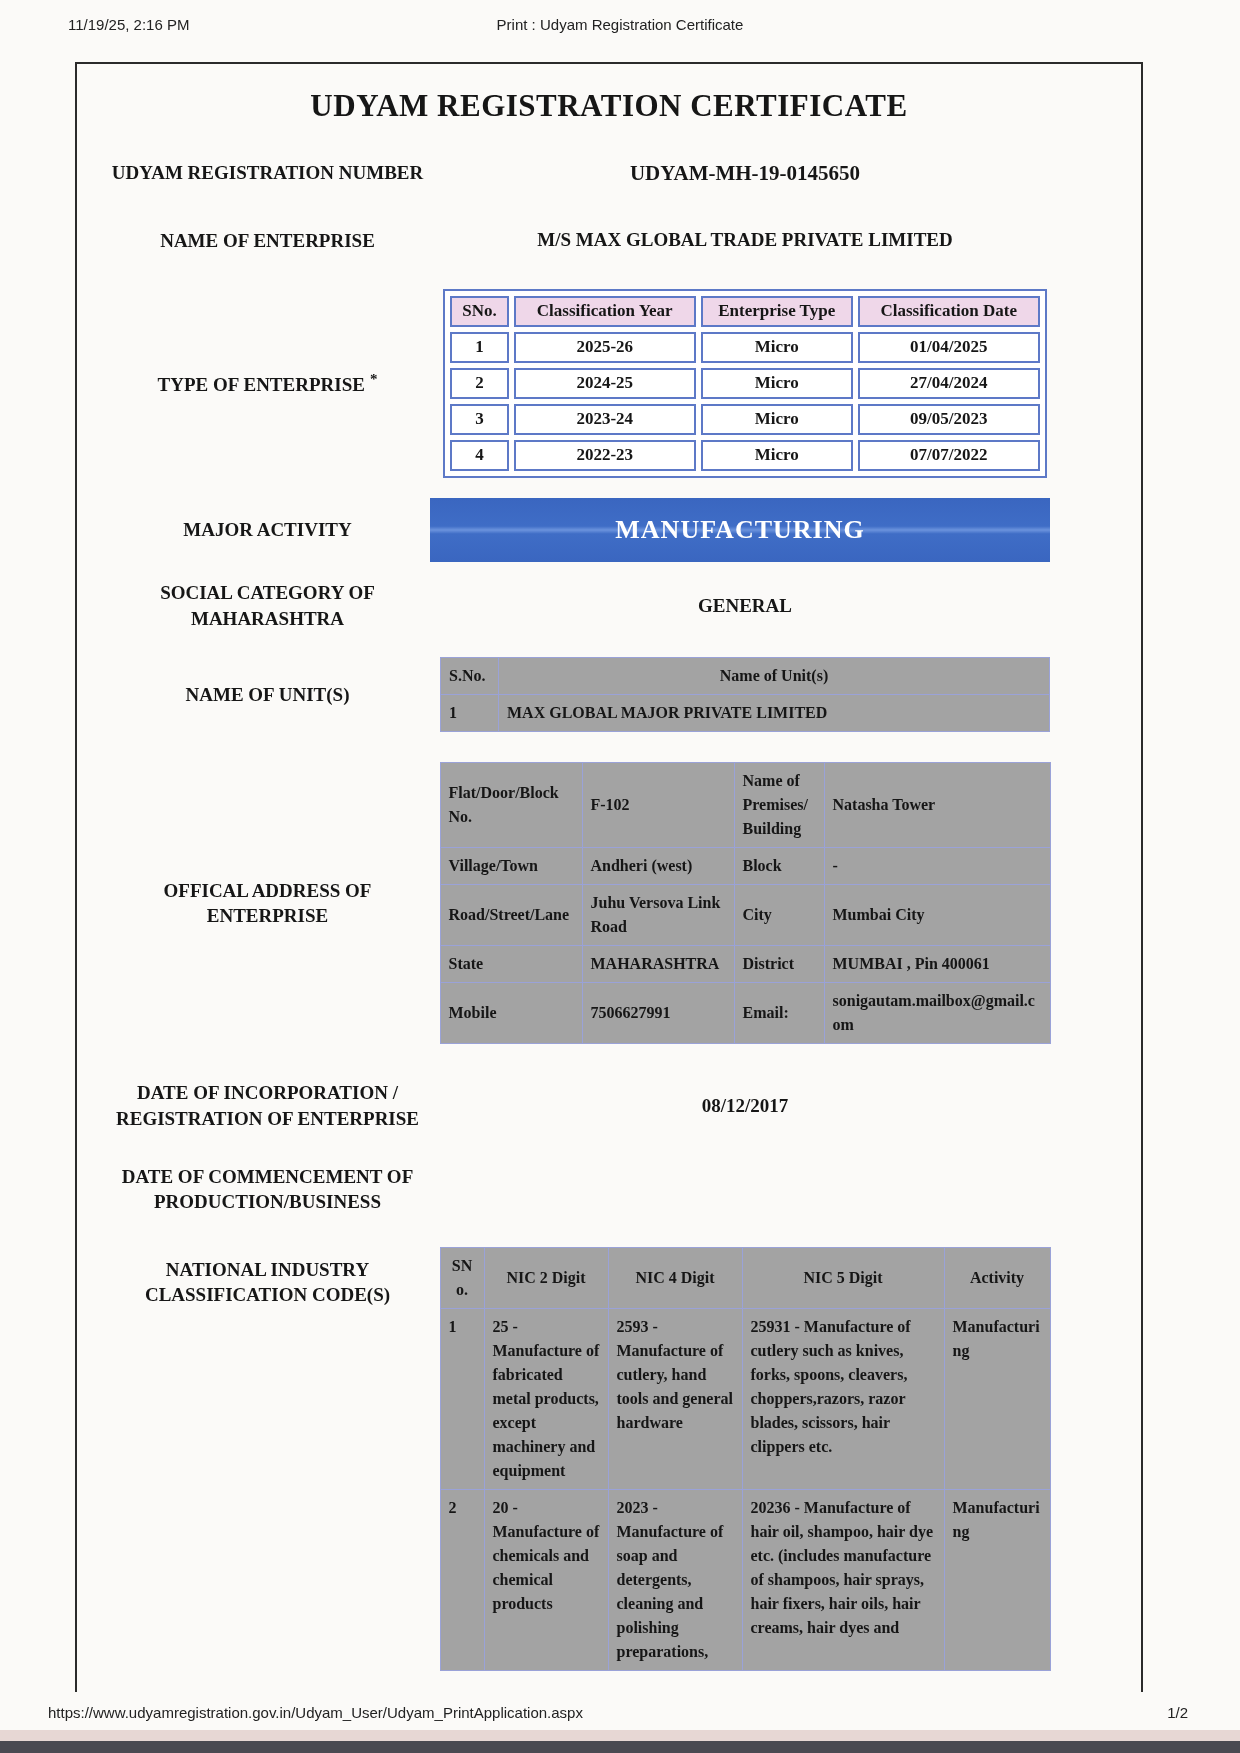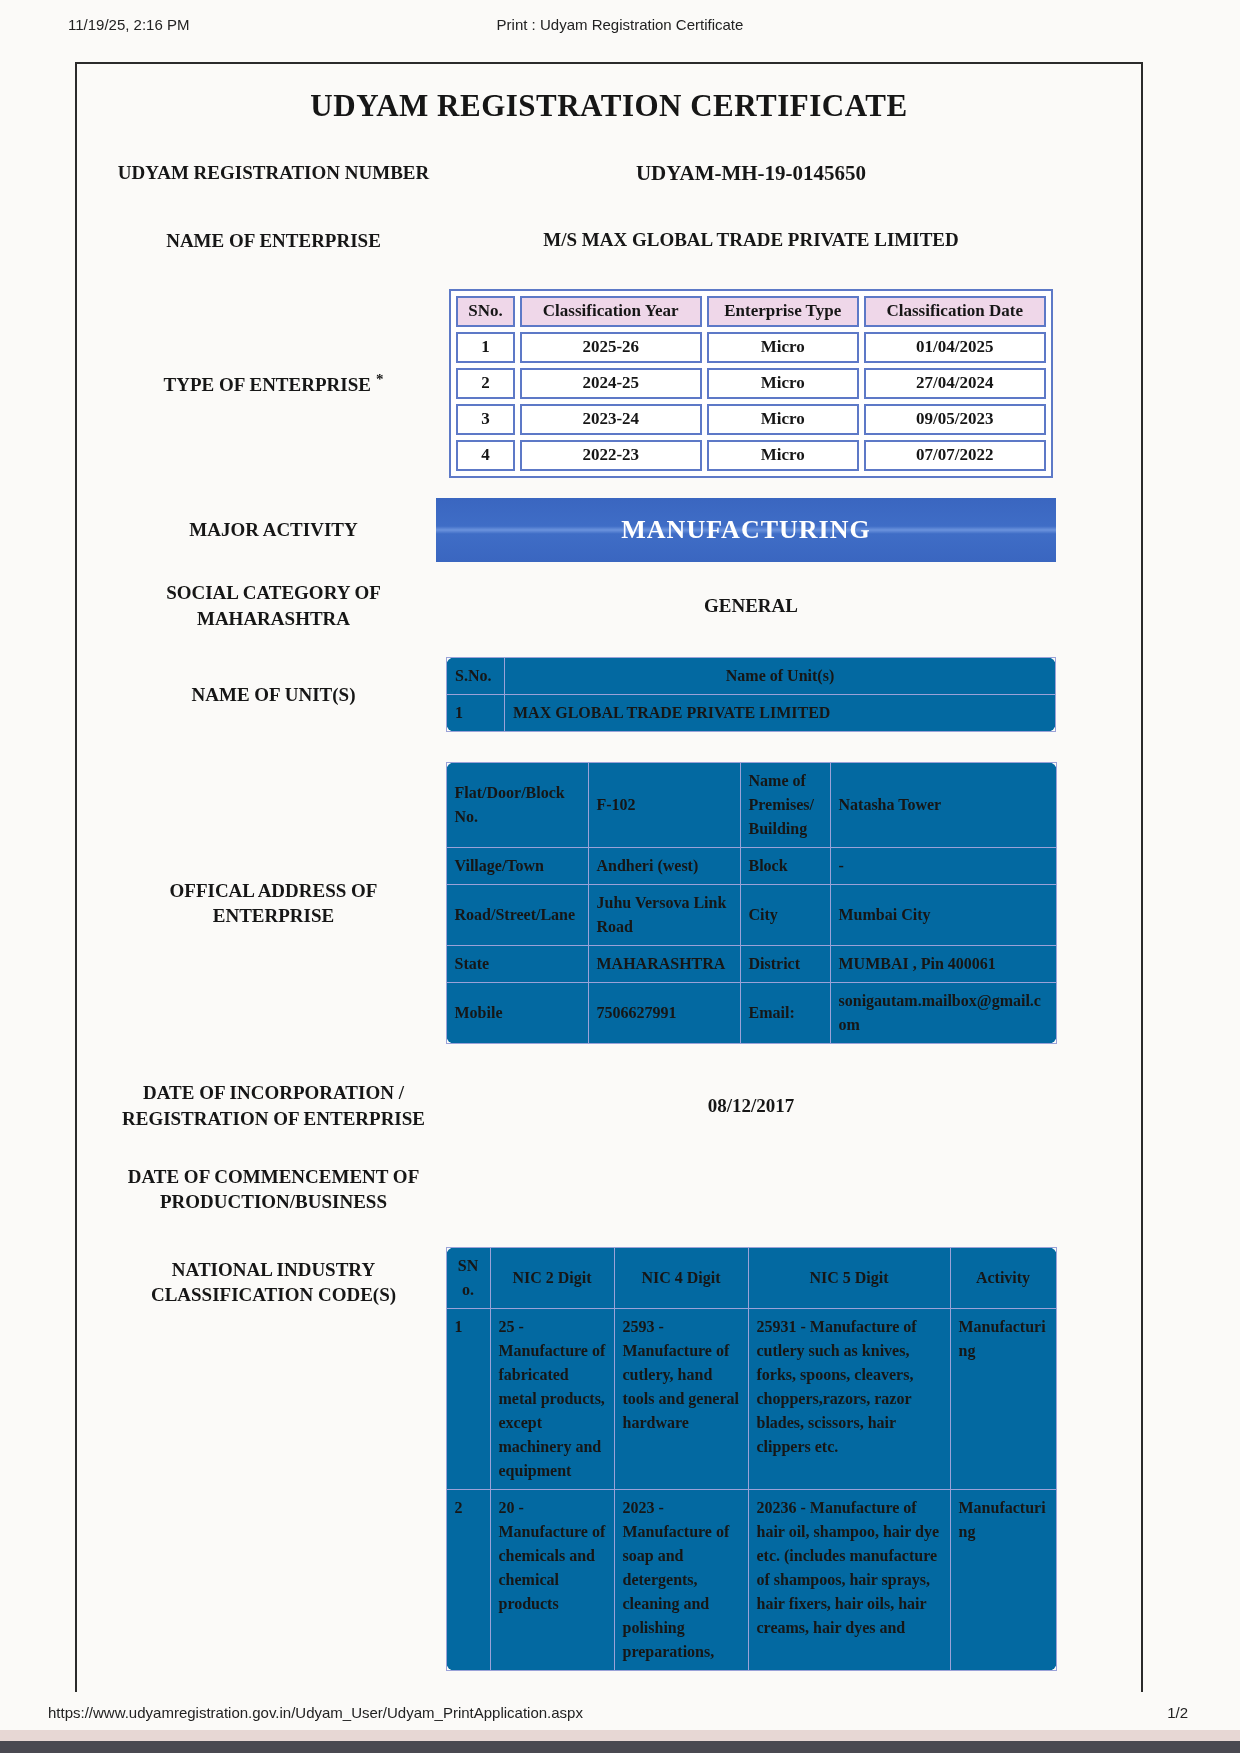--- a/index.html
+++ b/index.html
@@ -20,21 +20,21 @@
     font-family:"Liberation Sans", sans-serif; font-size:15px; color:#222;text-decoration:underline; }
   .print-footer .url { position:absolute; left:48px; top:0; }
   .print-footer .pageno { position:absolute; right:52px; top:0; }
   .scan-band-light { position:absolute; left:0; bottom:12px; width:100%; height:11px; background:#e7d7d4; }
   .scan-band-dark  { position:absolute; left:0; bottom:0;  width:100%; height:12px; background:#4a4951; }
 
   
   .cert-box {
     position:absolute; top:62px; left:75px; width:1068px; height:1630px;
     border:2px solid #2b2b2b; border-bottom:none;
-    padding:0 24px; background:transparent;
+    padding:0 18px; background:transparent;
   }
   .cert-title { margin-top:24px; text-align:center; font-size:31px; font-weight:700; letter-spacing:.5px; }
 
   .row { display:flex; align-items:center; }
   .label-col { width:345px; text-align:center; font-size:19px; font-weight:700; line-height:1.35; padding:0 12px; }
   .value-col { width:610px; display:flex; justify-content:center; align-items:center; }
   .value-text { font-size:19px; font-weight:700; text-align:center; }
   sup.star { font-size:15px; vertical-align:super; margin-left:5px; }
 
   .row-reg     { margin-top:36px;align-items:flex-end; }
@@ -52,21 +52,21 @@
   
   table.cls { border-collapse:separate; border-spacing:5px; border:2px solid #5d79c7; background:#fff; }
   table.cls th, table.cls td {
     border:2px solid #5d79c7; text-align:center; font-size:17px; font-weight:700;
     padding:2px 10px; line-height:1.35; background:#fff;
   }
   table.cls th { background:#efd7e9; }
   .cls-c0{width:52px;} .cls-c1{width:182px;} .cls-c2{width:152px;} .cls-c3{width:182px;}
 
   
-  table.lite { border-collapse:collapse; background:#0369a1; width:610px; table-layout:fixed;border-radius:9px; }
+  table.lite { border-collapse:collapse; background:#a3a3a3; width:610px; table-layout:fixed; }
   table.lite th, table.lite td {
     border:1px solid #9aa2d8; font-size:16px; font-weight:700; padding:6px 8px;
     line-height:1.5; vertical-align:middle; text-align:left; word-wrap:break-word;
   }
   table.units th.name-hd { text-align:center; }
   .units-c0{width:58px;}
 
   .addr-c0{width:142px;} .addr-c1{width:152px;} .addr-c2{width:90px;} .addr-c3{width:226px;}
 
   table.nic th { text-align:center; }
@@ -173,21 +173,21 @@
       <table class="lite units">
         <thead>
           <tr>
             <th class="units-c0">S.No.</th>
             <th class="name-hd">Name of Unit(s)</th>
           </tr>
         </thead>
         <tbody>
           <tr>
             <td>1</td>
-            <td>MAX GLOBAL TRADE PRIVATE LIMITED</td>
+            <td>MAX GLOBAL MAJOR PRIVATE LIMITED</td>
           </tr>
         </tbody>
       </table>
     </div>
   </div>
 
   <div class="row row-addr">
     <div class="label-col">OFFICAL ADDRESS OF ENTERPRISE</div>
     <div class="value-col">
       <table class="lite addr">

